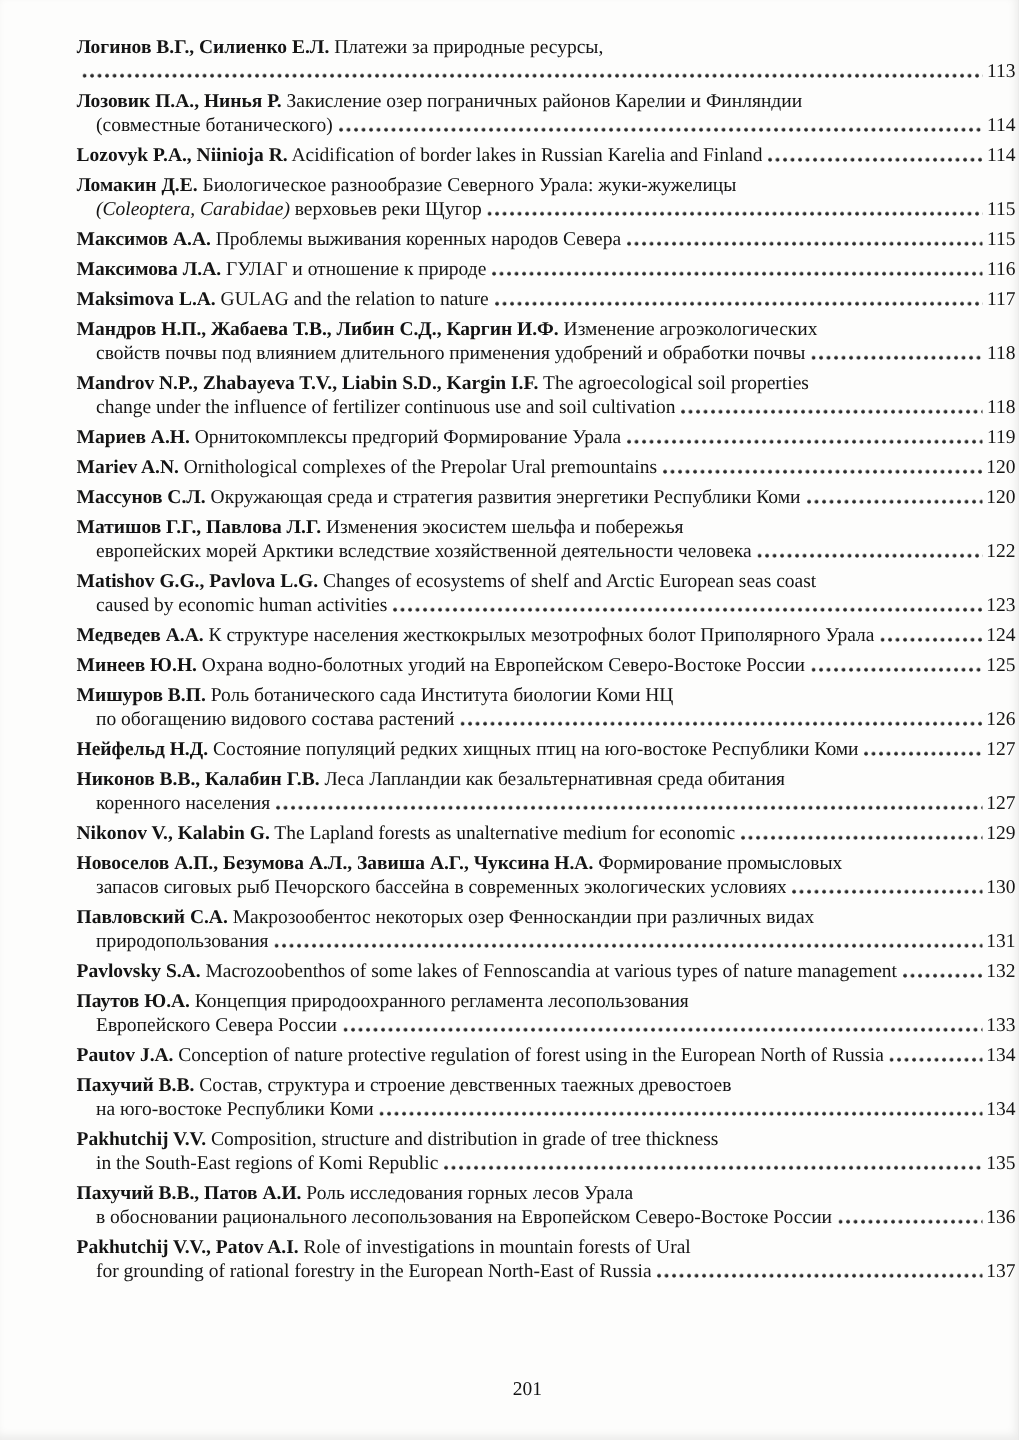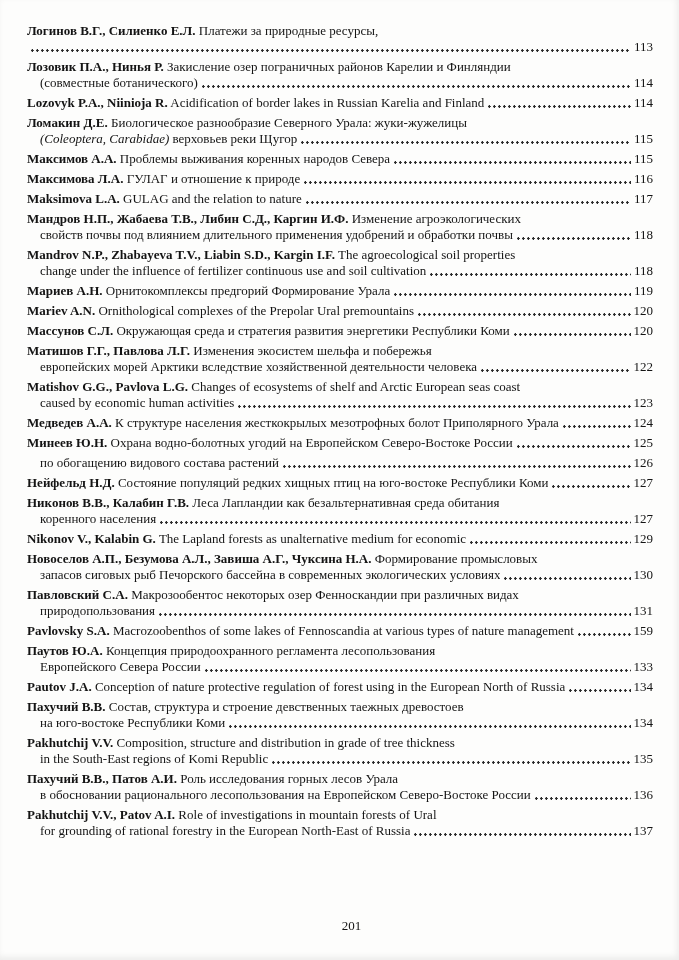--- a/index.html
+++ b/index.html
@@ -20,20 +20,21 @@
     overflow: hidden;
     box-shadow: inset -2px -3px 6px rgba(0,0,0,0.07);
   }
   .toc-list { width: 100%; }
   .entry { margin-bottom: 4px; }
   .line {
     display: flex;
     align-items: baseline;
     line-height: 16px;
     width: 100%;
+    margin-left: 24px;
   }
   .line .txt {
     flex: 0 1 auto;
     min-width: 0;
     overflow: hidden;
     white-space: nowrap;
   }
   .line.cont .txt { padding-left: 13px; }
   .authors { font-weight: bold; }
   .seg-italic { font-style: italic; }
@@ -193,20 +194,23 @@
         </div>
       </div>
       <div class="entry">
         <div class="line first last">
           <span class="txt"><span class="authors">Минеев Ю.Н.</span> <span class="seg">Охрана водно-болотных угодий на Европейском Северо-Востоке России</span></span>
           <span class="leader"></span>
           <span class="pageno">125</span>
         </div>
       </div>
       <div class="entry">
+        <div class="line first">
+          <span class="txt"><span class="authors">Мишуров В.П.</span> <span class="seg">Роль ботанического сада Института биологии Коми НЦ</span></span>
+        </div>
         <div class="line cont last">
           <span class="txt"><span class="seg">по обогащению видового состава растений</span></span>
           <span class="leader"></span>
           <span class="pageno">126</span>
         </div>
       </div>
       <div class="entry">
         <div class="line first last">
           <span class="txt"><span class="authors">Нейфельд Н.Д.</span> <span class="seg">Состояние популяций редких хищных птиц на юго-востоке Республики Коми</span></span>
           <span class="leader"></span>
@@ -247,21 +251,21 @@
         <div class="line cont last">
           <span class="txt"><span class="seg">природопользования</span></span>
           <span class="leader"></span>
           <span class="pageno">131</span>
         </div>
       </div>
       <div class="entry">
         <div class="line first last">
           <span class="txt"><span class="authors">Pavlovsky S.A.</span> <span class="seg">Macrozoobenthos of some lakes of Fennoscandia at various types of nature management</span></span>
           <span class="leader"></span>
-          <span class="pageno">159</span>
+          <span class="pageno">132</span>
         </div>
       </div>
       <div class="entry">
         <div class="line first">
           <span class="txt"><span class="authors">Паутов Ю.А.</span> <span class="seg">Концепция природоохранного регламента лесопользования</span></span>
         </div>
         <div class="line cont last">
           <span class="txt"><span class="seg">Европейского Севера России</span></span>
           <span class="leader"></span>
           <span class="pageno">133</span>

